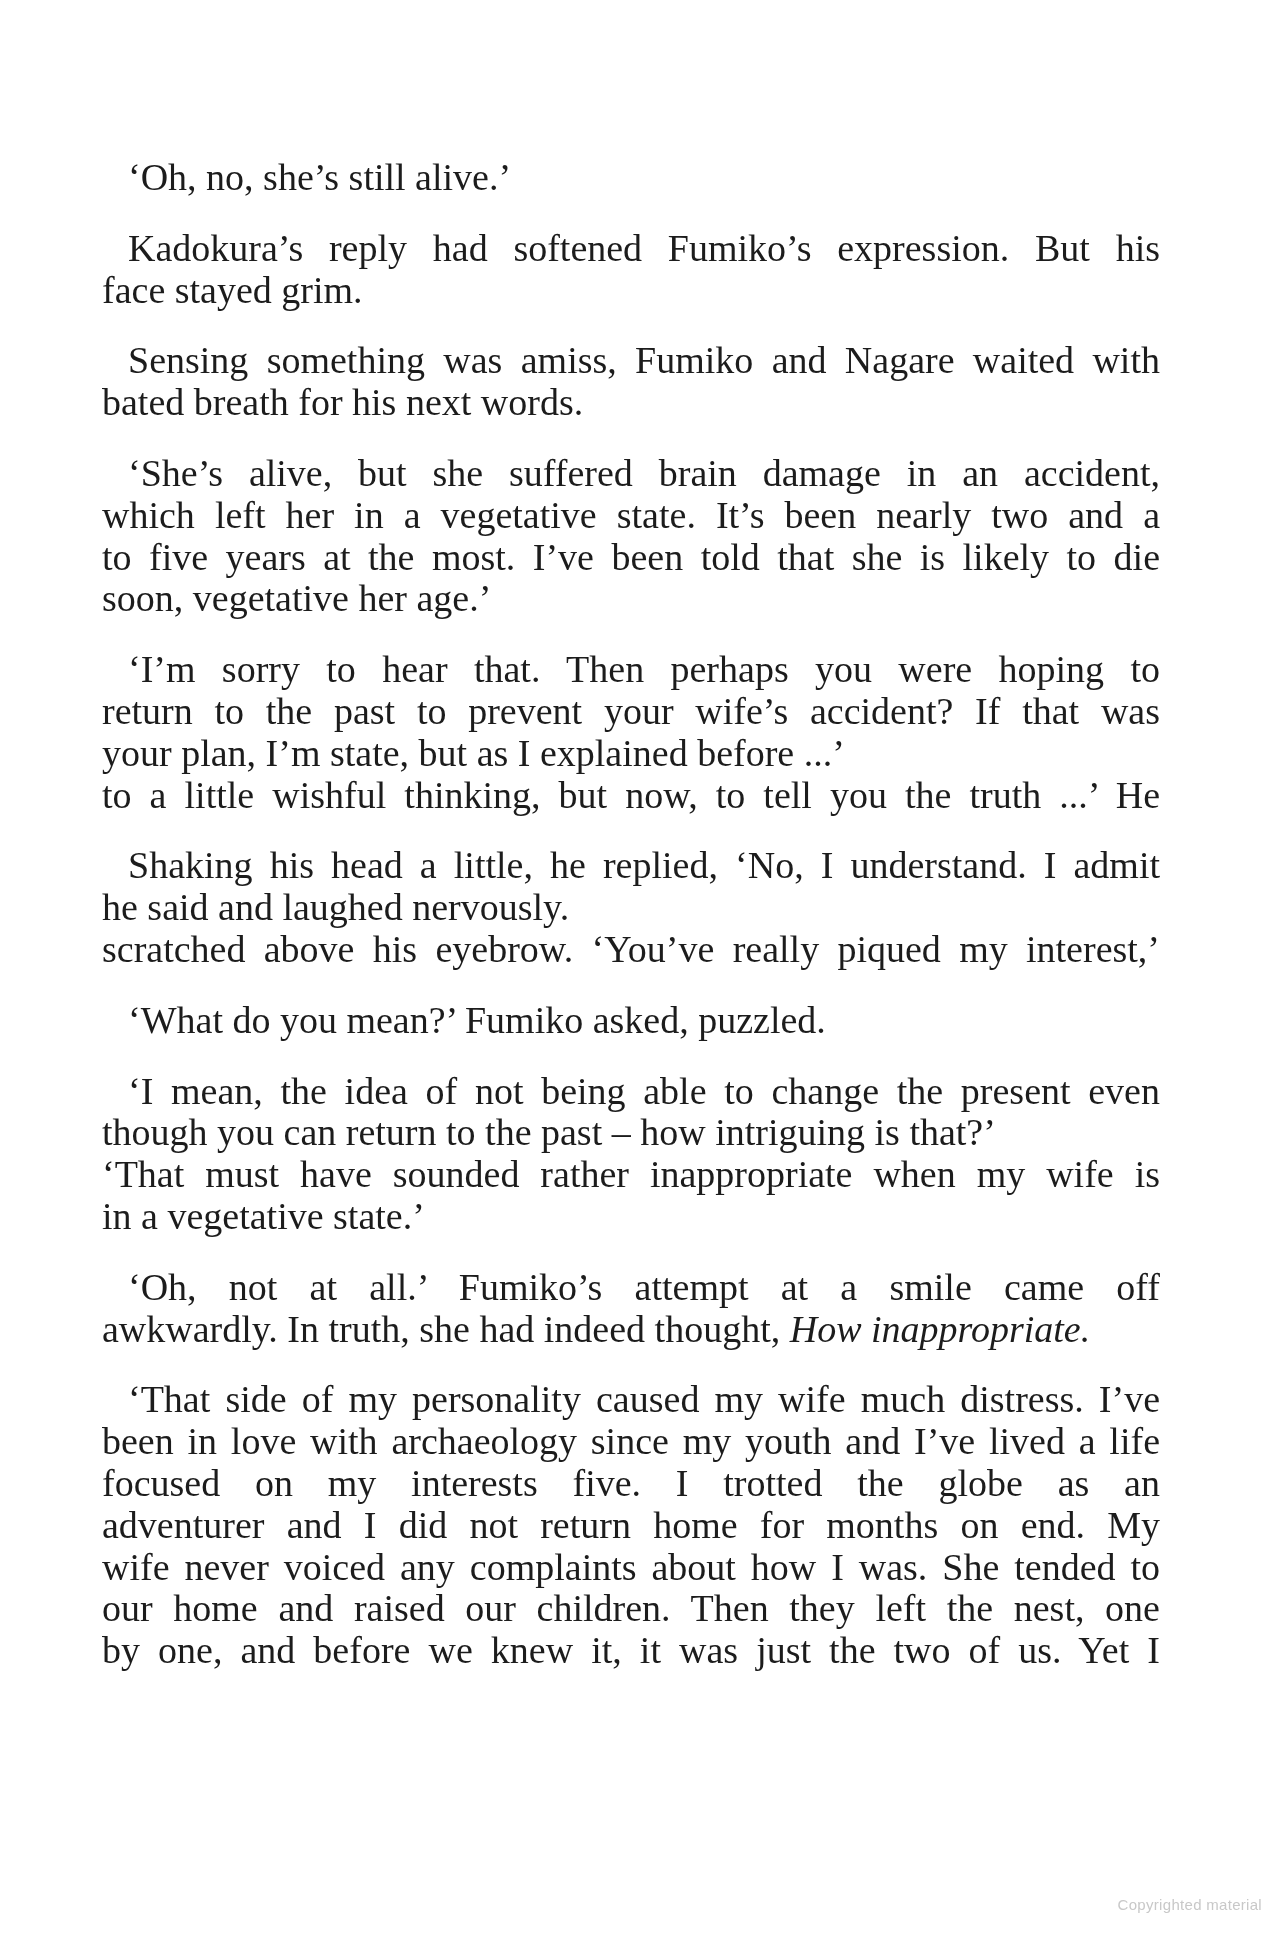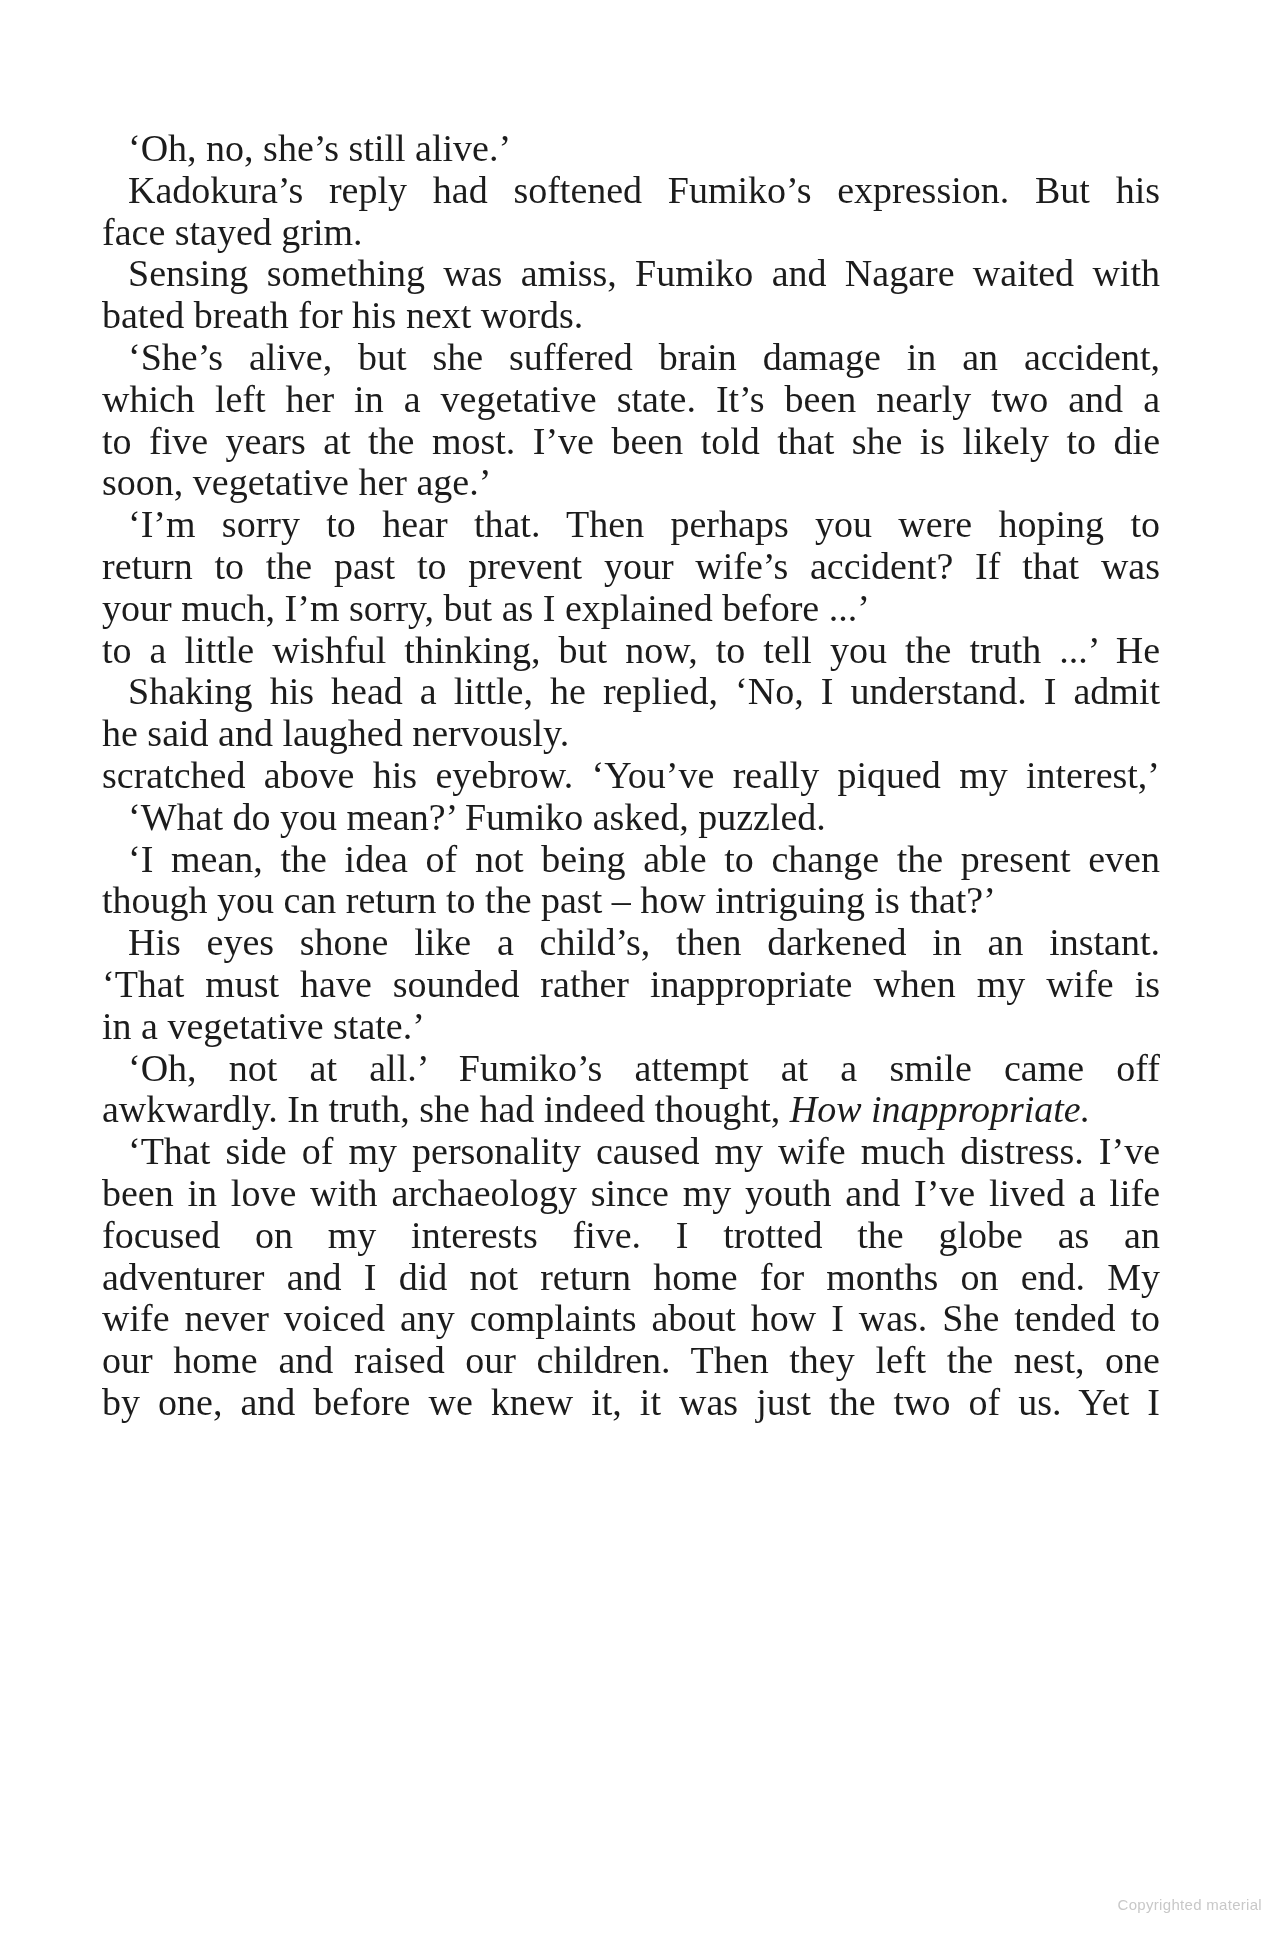--- a/index.html
+++ b/index.html
@@ -26,20 +26,21 @@
     text-align-last: justify;
     -moz-text-align-last: justify;
   }
   .line.end {
     text-align: left;
     text-align-last: left;
     -moz-text-align-last: left;
   }
   .line.indent {
     text-indent: 26px;
+    margin-top: 29px;
   }
   .italic { font-style: italic; }
   .watermark {
     position: absolute;
     right: 18px;
     top: 1896px;
     font-family: Liberation Sans, sans-serif;
     font-size: 15px;
     color: #c8c8c8;
     letter-spacing: 0.3px;
@@ -54,29 +55,28 @@
       <div class="line indent"><span>Kadokura’s reply had softened Fumiko’s expression. But his</span></div>
       <div class="line end"><span>face stayed grim.</span></div>
       <div class="line indent"><span>Sensing something was amiss, Fumiko and Nagare waited with</span></div>
       <div class="line end"><span>bated breath for his next words.</span></div>
       <div class="line indent"><span>‘She’s alive, but she suffered brain damage in an accident,</span></div>
       <div class="line"><span>which left her in a vegetative state. It’s been nearly two and a</span></div>
       <div class="line"><span>to five years at the most. I’ve been told that she is likely to die</span></div>
       <div class="line end"><span>soon, vegetative her age.’</span></div>
       <div class="line indent"><span>‘I’m sorry to hear that. Then perhaps you were hoping to</span></div>
       <div class="line"><span>return to the past to prevent your wife’s accident? If that was</span></div>
-      <div class="line end"><span>your much, I’m sorry, but as I explained before ...’</span></div>
+      <div class="line end"><span>your plan, I’m state, but as I explained before ...’</span></div>
       <div class="line"><span>to a little wishful thinking, but now, to tell you the truth ...’ He</span></div>
       <div class="line indent"><span>Shaking his head a little, he replied, ‘No, I understand. I admit</span></div>
       <div class="line end"><span>he said and laughed nervously.</span></div>
       <div class="line"><span>scratched above his eyebrow. ‘You’ve really piqued my interest,’</span></div>
       <div class="line indent end"><span>‘What do you mean?’ Fumiko asked, puzzled.</span></div>
       <div class="line indent"><span>‘I mean, the idea of not being able to change the present even</span></div>
       <div class="line end"><span>though you can return to the past – how intriguing is that?’</span></div>
-      <div class="line indent"><span>His eyes shone like a child’s, then darkened in an instant.</span></div>
       <div class="line"><span>‘That must have sounded rather inappropriate when my wife is</span></div>
       <div class="line end"><span>in a vegetative state.’</span></div>
       <div class="line indent"><span>‘Oh, not at all.’ Fumiko’s attempt at a smile came off</span></div>
       <div class="line end"><span>awkwardly. In truth, she had indeed thought, </span><span class="italic">How inappropriate.</span></div>
       <div class="line indent"><span>‘That side of my personality caused my wife much distress. I’ve</span></div>
       <div class="line"><span>been in love with archaeology since my youth and I’ve lived a life</span></div>
       <div class="line"><span>focused on my interests five. I trotted the globe as an</span></div>
       <div class="line"><span>adventurer and I did not return home for months on end. My</span></div>
       <div class="line"><span>wife never voiced any complaints about how I was. She tended to</span></div>
       <div class="line"><span>our home and raised our children. Then they left the nest, one</span></div>

